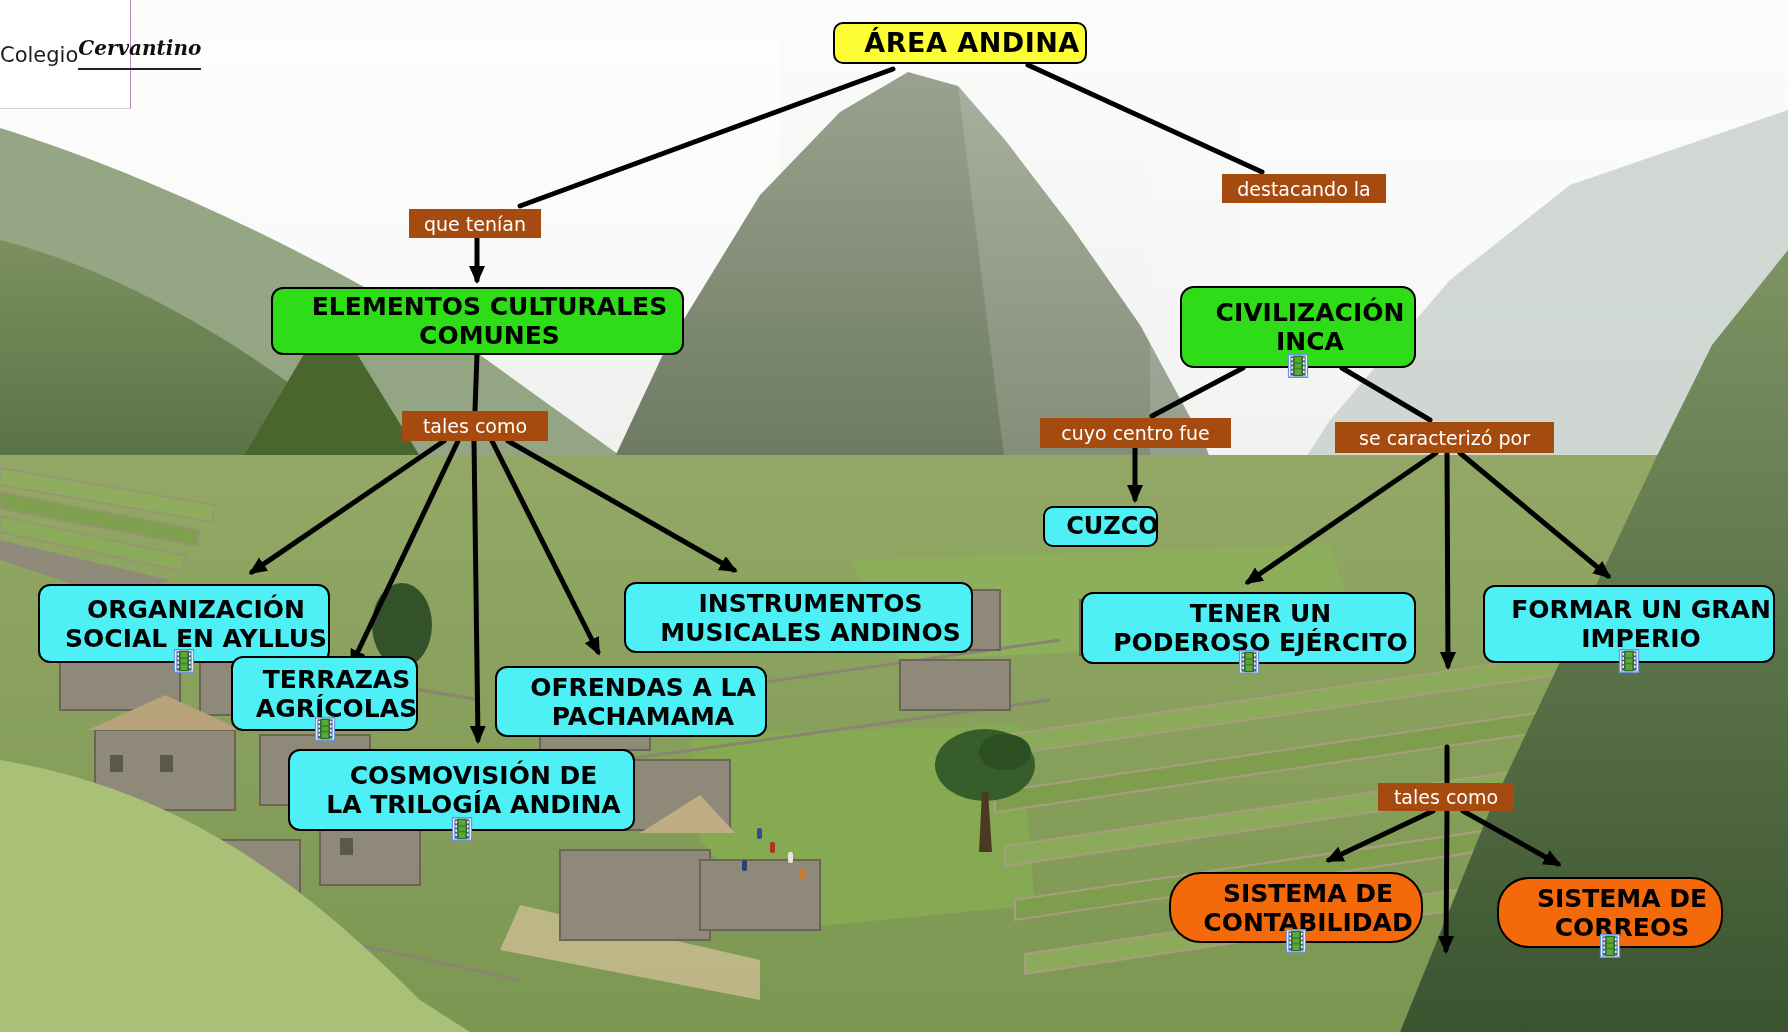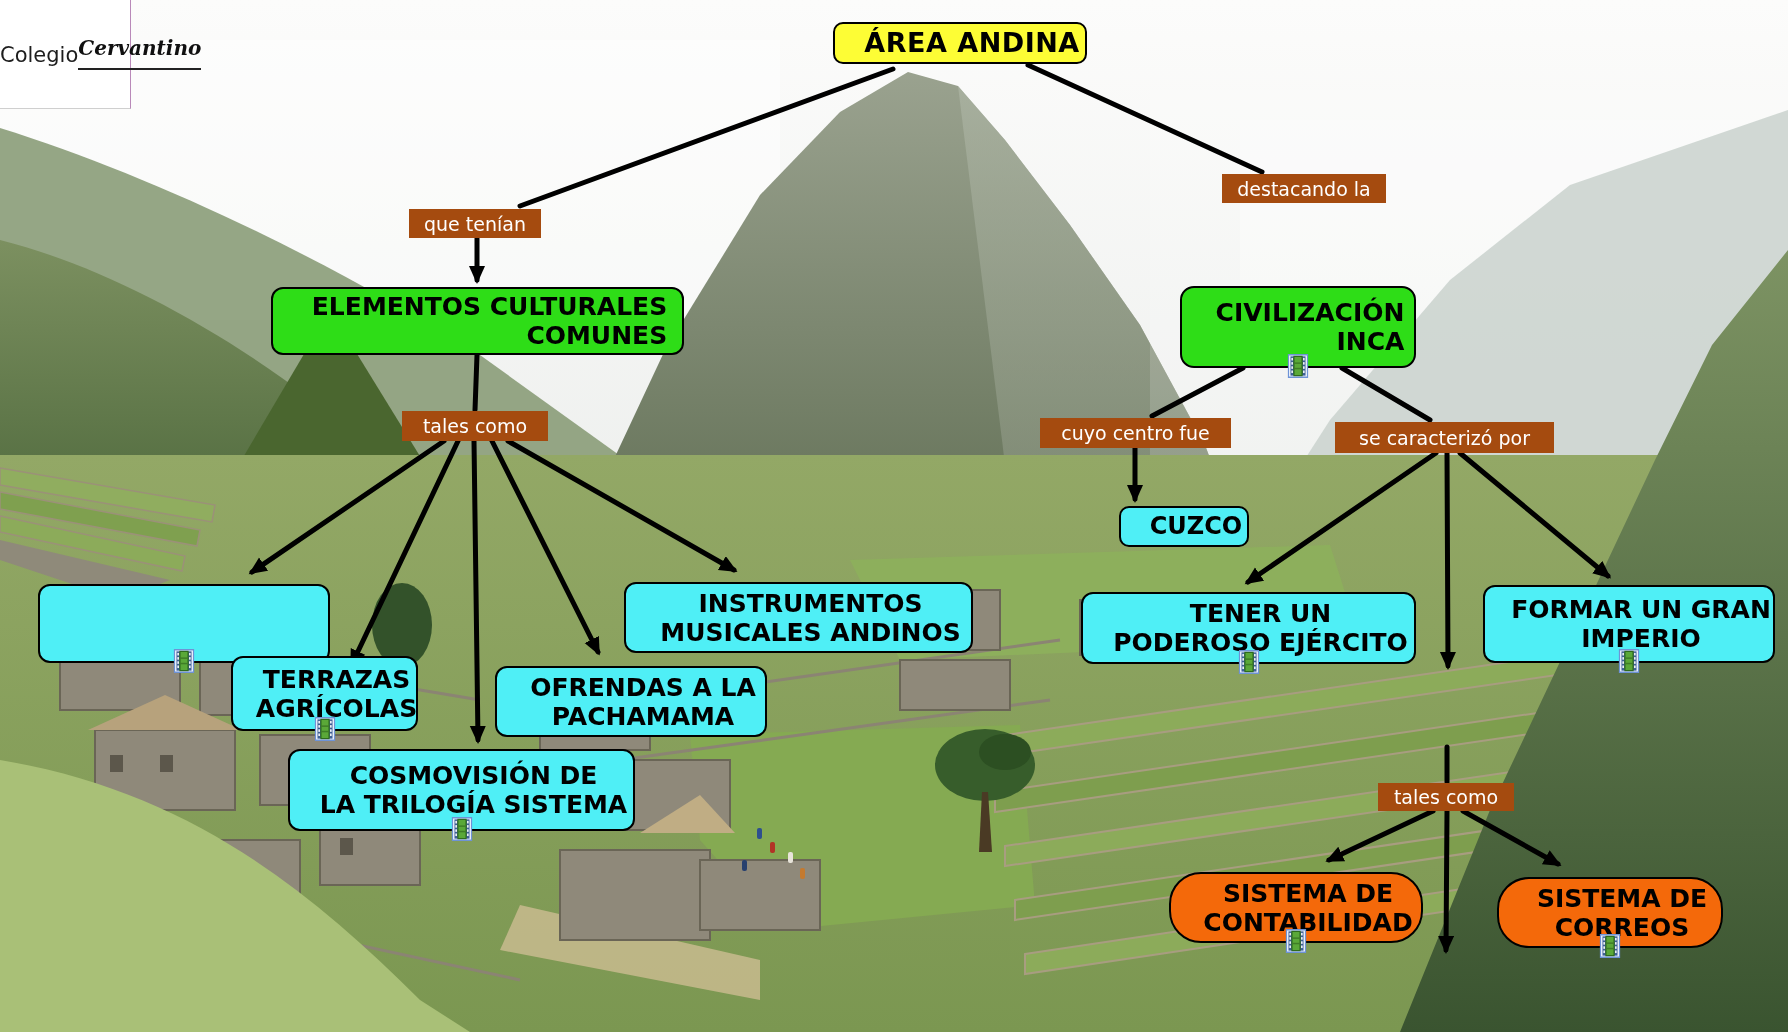--- a/index.html
+++ b/index.html
@@ -4,21 +4,21 @@
 <style>
   html,body{margin:0;padding:0;background:#1b1b1b;}
   #stage{position:relative;width:1788px;height:1032px;overflow:hidden;
          font-family:"DejaVu Sans","Liberation Sans",sans-serif;}
   svg.layer{position:absolute;left:0;top:0;}
   .node{position:absolute;display:flex;align-items:center;justify-content:center;
         text-align:center;border:2px solid #000;border-radius:12px;font-weight:bold;
         color:#000;line-height:1.16;box-sizing:border-box;z-index:4;padding-left:24px;}
   .node .nlabel{white-space:pre-line;}
   .topic{background:var(--topic_yellow);font-size:27px;border-radius:10px;letter-spacing:.5px;}
-  .green{background:var(--concept_green);font-size:25px;text-align:right;}
+  .green{background:var(--concept_green);font-size:25px;}
   .cyan{background:var(--concept_cyan);font-size:25px;}
   .orange{background:var(--concept_orange);font-size:25px;border-radius:32px;}
   .small{font-size:24px;}
   .link{position:absolute;background:var(--link_brown);color:#fff;font-size:19px;
         display:flex;align-items:center;justify-content:center;white-space:nowrap;
         box-sizing:border-box;z-index:5;padding:1px 6px;}
   .res{position:absolute;left:50%;bottom:-12px;transform:translateX(-50%);
        width:21px;height:24px;z-index:6;cursor:pointer;}
   
   #logo{position:absolute;left:0;top:0;width:130px;height:108px;background:#fff;
@@ -212,41 +212,43 @@
   <div class="node green" style="left:271px;top:287px;width:413px;height:68px">
     <span class="nlabel">ELEMENTOS CULTURALES
 COMUNES</span>
   </div>
 
   <div class="link" style="left:402px;top:411px;width:146px;height:30px">
     <span>tales como</span>
   </div>
 
   <div class="node cyan" style="left:38px;top:584px;width:292px;height:79px">
+    <span class="nlabel">ORGANIZACIÓN
+SOCIAL EN AYLLUS</span>
     <svg class="res">
         <use href="#filmico"></use>
       </svg>
   </div>
 
   <div class="node cyan" style="left:231px;top:656px;width:187px;height:75px">
     <span class="nlabel">TERRAZAS
 AGRÍCOLAS</span>
     <svg class="res">
         <use href="#filmico"></use>
       </svg>
   </div>
 
   <div class="node cyan" style="left:495px;top:666px;width:272px;height:71px">
     <span class="nlabel">OFRENDAS A LA
 PACHAMAMA</span>
   </div>
 
   <div class="node cyan" style="left:288px;top:749px;width:347px;height:82px">
     <span class="nlabel">COSMOVISIÓN DE
-LA TRILOGÍA SISTEMA</span>
+LA TRILOGÍA ANDINA</span>
     <svg class="res">
         <use href="#filmico"></use>
       </svg>
   </div>
 
   <div class="node cyan" style="left:624px;top:582px;width:349px;height:71px">
     <span class="nlabel">INSTRUMENTOS
 MUSICALES ANDINOS</span>
   </div>
 
@@ -259,21 +261,21 @@
 INCA</span>
     <svg class="res">
         <use href="#filmico"></use>
       </svg>
   </div>
 
   <div class="link" style="left:1040px;top:418px;width:191px;height:30px">
     <span>cuyo centro fue</span>
   </div>
 
-  <div class="node cyan small" style="left:1119px;top:506px;width:130px;height:41px;border-radius:10px">
+  <div class="node cyan small" style="left:1043px;top:506px;width:115px;height:41px;border-radius:10px">
     <span class="nlabel">CUZCO</span>
   </div>
 
   <div class="link" style="left:1335px;top:422px;width:219px;height:31px">
     <span>se caracterizó por</span>
   </div>
 
   <div class="node cyan" style="left:1081px;top:592px;width:335px;height:72px">
     <span class="nlabel">TENER UN
 PODEROSO EJÉRCITO</span>

